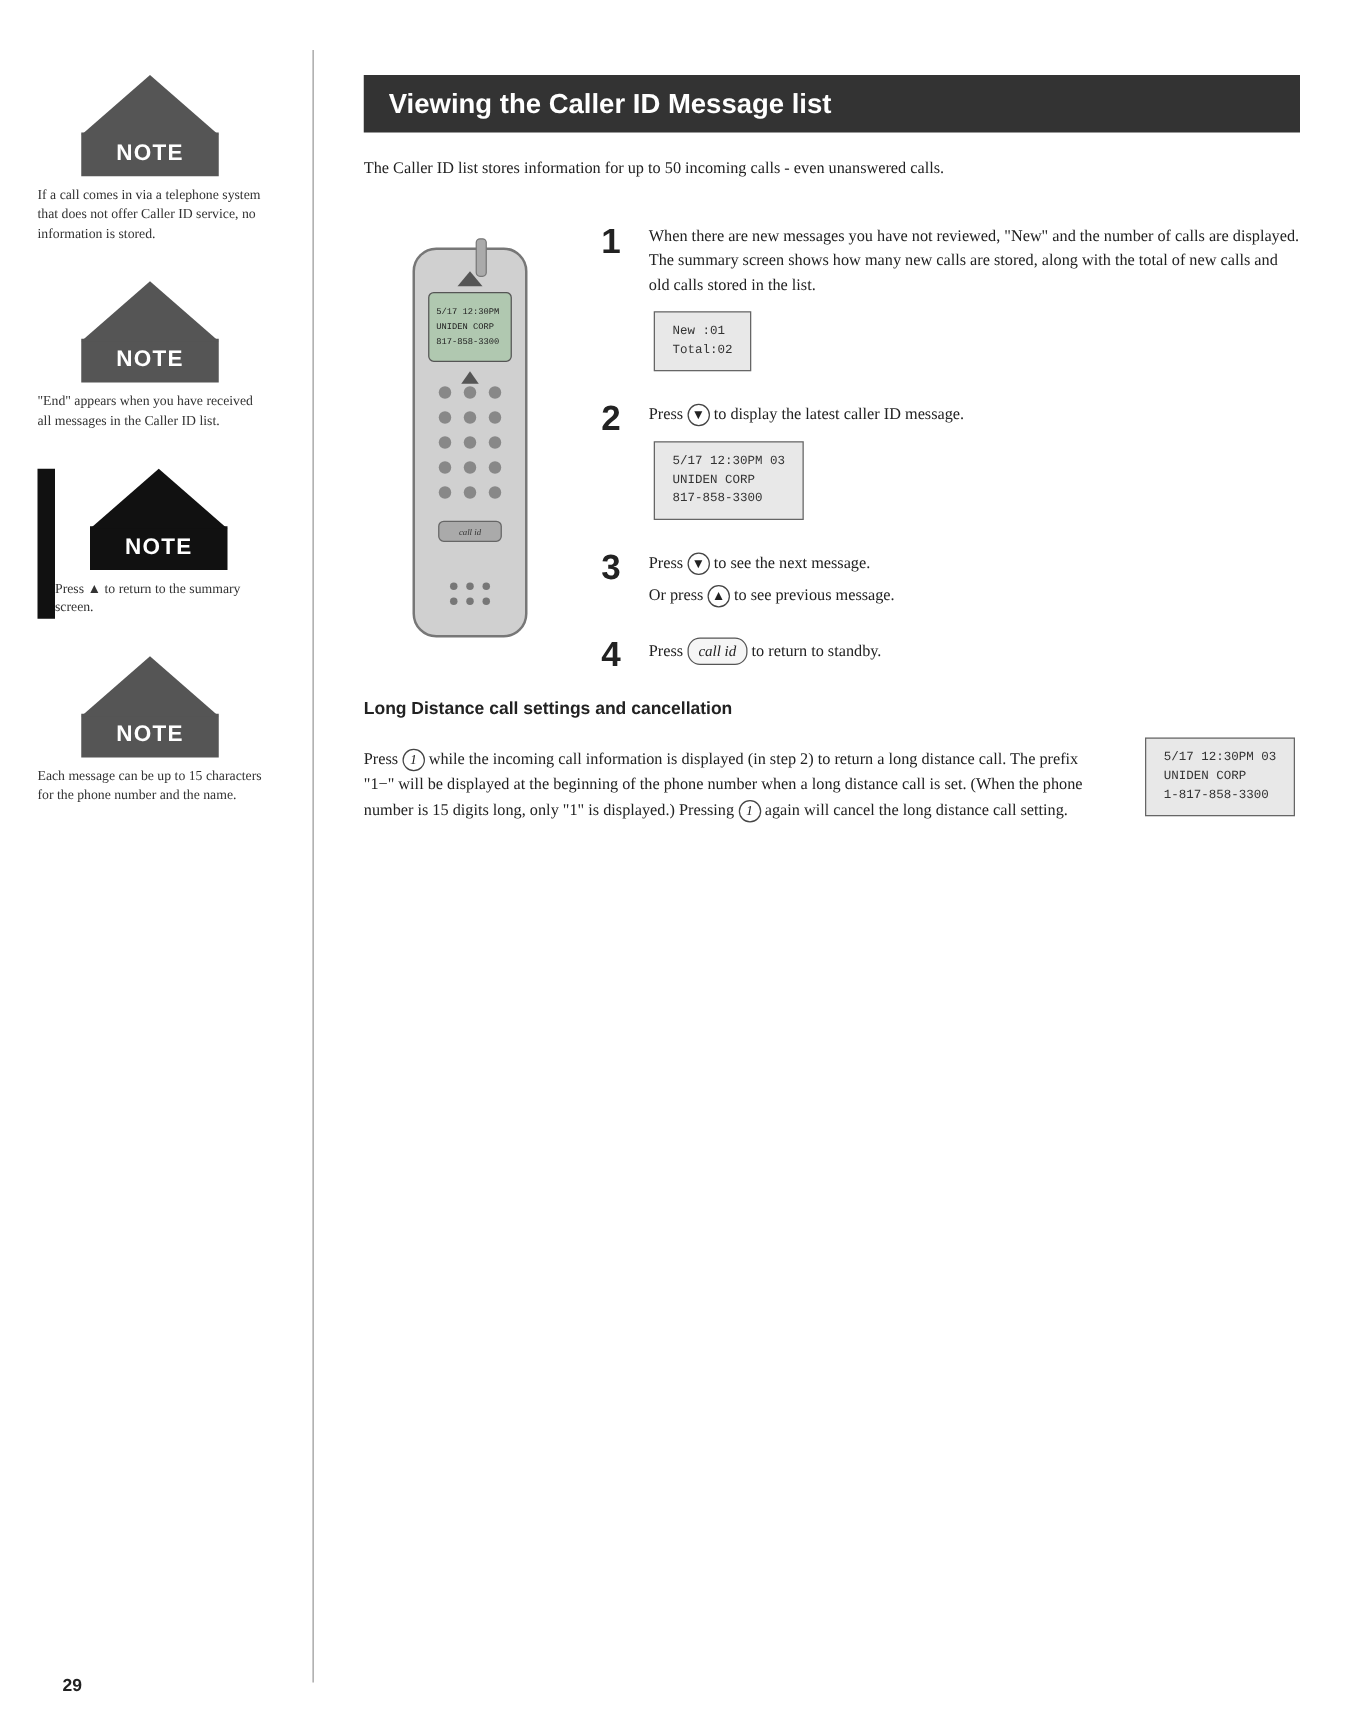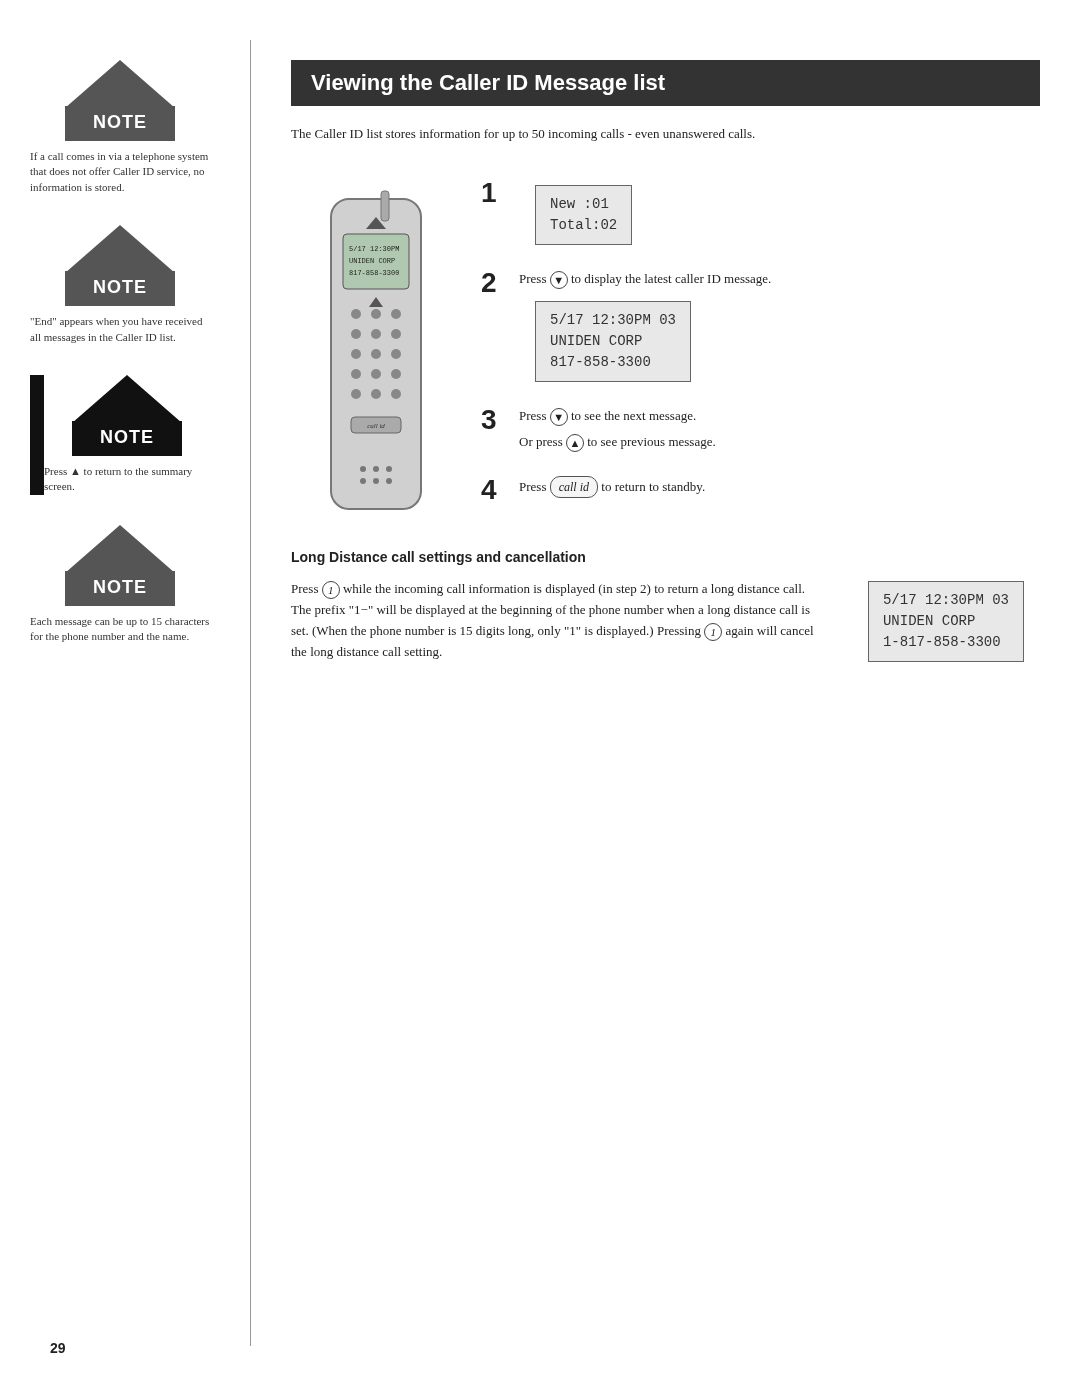--- a/index.html
+++ b/index.html
@@ -171,24 +171,24 @@
       font-style: italic;
       font-family: 'Times New Roman', serif;
       background: #f5f5f5;
     }
 
     
     .lcd-box {
       border: 1px solid #666;
       background: #e8e8e8;
       font-family: 'Courier New', monospace;
-      font-size: 14px;
+      font-size: 10px;
       padding: 8px 14px;
       display: inline-block;
-      margin: 6px 16px;
+      margin: 6px 4px;
       line-height: 1.5;
       color: #333;
     }
 
     
     .btn-circle-down {
       display: inline-block;
       width: 18px;
       height: 18px;
       border: 1.5px solid #444;
@@ -232,21 +232,21 @@
     .long-distance-title {
       font-size: 14px;
       font-weight: bold;
       margin-bottom: 10px;
       font-family: Arial, sans-serif;
     }
 
     .long-distance-body {
       display: flex;
       gap: 30px;
-      align-items: center;
+      align-items: flex-end;
     }
 
     .long-distance-text {
       flex: 1;
       font-size: 13px;
       line-height: 1.6;
     }
 
     .long-distance-lcd {
       flex-shrink: 0;
@@ -374,20 +374,21 @@
           <rect x="50" y="228" width="50" height="16" rx="4" fill="#aaa" stroke="#666" stroke-width="1"></rect>
           <text x="75" y="239" font-family="Times New Roman" font-size="7" fill="#333" text-anchor="middle" font-style="italic">call id</text>
         </svg>
       </div>
 
       <div class="steps-list">
 
         <div class="step-item">
           <div class="step-number">1</div>
           <div class="step-content">
+            <p>When there are new messages you have not reviewed, "New" and the number of calls are displayed. The summary screen shows how many new calls are stored, along with the total of new calls and old calls stored in the list.</p>
             <div class="lcd-box">
               <div>New  :01</div>
               <div>Total:02</div>
             </div>
           </div>
         </div>
 
         <div class="step-item">
           <div class="step-number">2</div>
           <div class="step-content">

